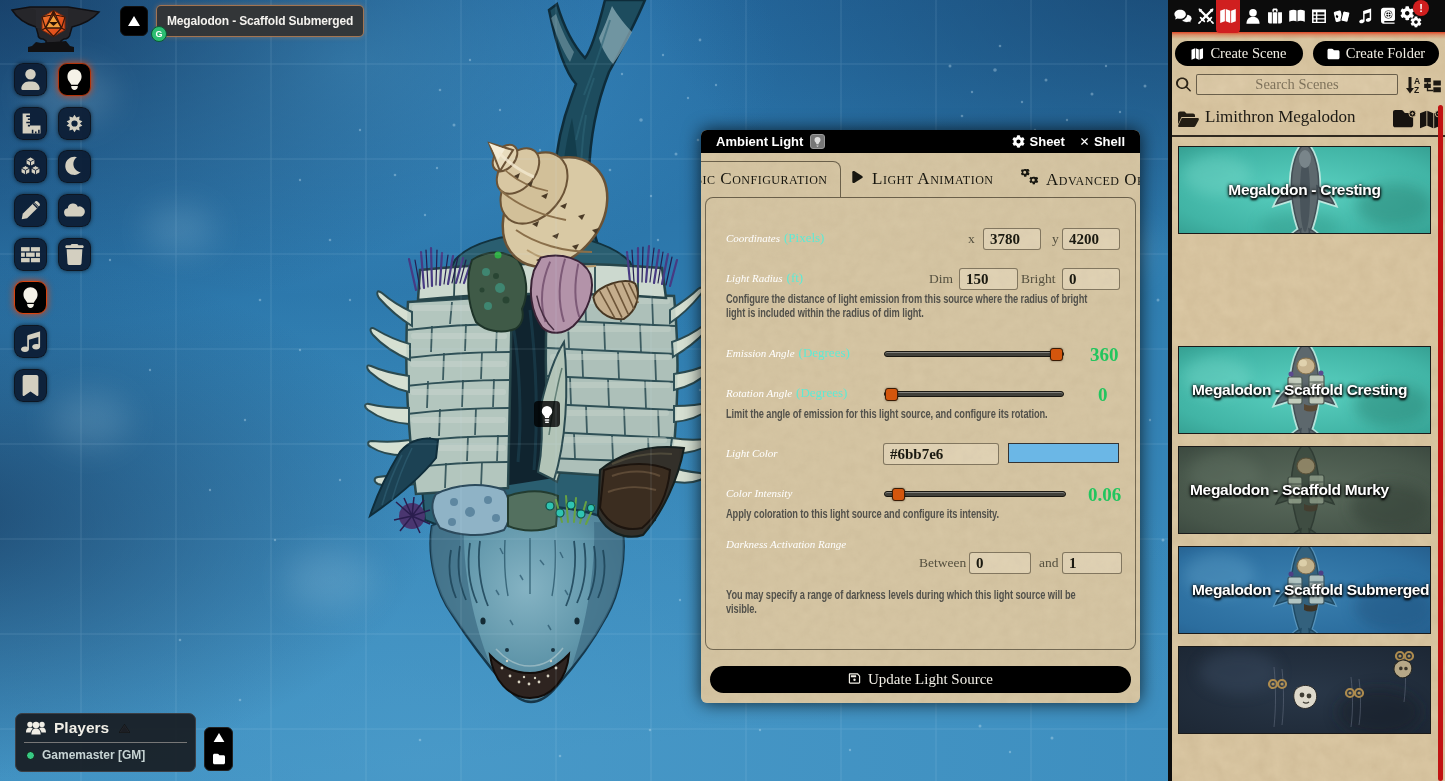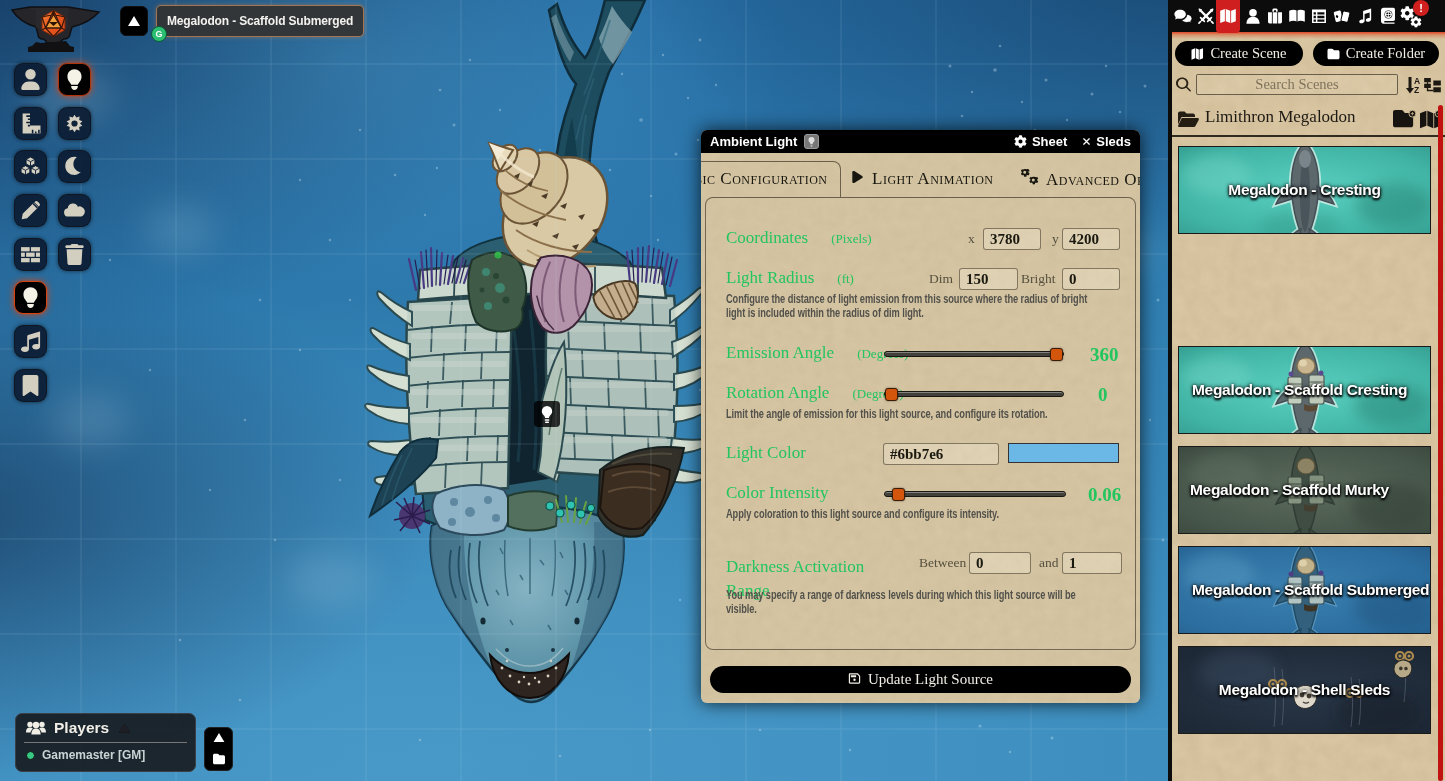--- a/index.html
+++ b/index.html
@@ -37,34 +37,34 @@
   #hotbarbtn { position:absolute; left:204px; top:727px; width:29px; height:44px; background:#000;
       border-radius:6px; border:1px solid #222; display:flex; flex-direction:column; align-items:center; justify-content:space-around; }
 
   
   #dlg { position:absolute; left:701px; top:130px; width:439px; height:573px;
          border-radius:6px; box-shadow:0 0 18px rgba(0,0,0,0.75); overflow:hidden;
          font-family:"Liberation Serif", serif; }
   #dlg .parchbg { position:absolute; inset:0; }
   #dlgtitle { position:absolute; left:0; top:0; width:439px; height:23px; background:#000;
       color:#fff; font-family:"Liberation Sans", sans-serif; font-size:13px; font-weight:bold;
-      display:flex; align-items:center; padding:0 9px; }
+      display:flex; align-items:center; padding:0 15px; }
   #dlgtabs { position:absolute; left:0; top:23px; width:439px; height:44px;
       overflow:hidden; color:#17160f; font-size:17px; white-space:nowrap; }
   .tab { font-variant:small-caps; letter-spacing:0.5px; }
   #tab1 { position:absolute; left:-40px; top:8px; width:180px; height:37px;
       border:1px solid rgba(20,15,5,0.55); border-bottom:none; border-radius:8px 8px 0 0;
       text-align:center; line-height:34px; }
   #tab2 { position:absolute; left:150px; top:16px; }
   #tab3 { position:absolute; left:318px; top:16px; }
   #dlgcontent { position:absolute; left:4px; top:67px; width:431px; height:453px;
       border:1px solid rgba(20,15,5,0.5); border-radius:8px; border-top-color:rgba(20,15,5,0.55); }
   .frow { position:absolute; left:20px; width:393px; color:#191813; }
-  .flabel { font-size:17px; color:#22c55e; }
-  .funits { font-size:13px; color:#22c55e;margin-left:19px; }
+  .flabel { font-size:11px; color:#ffffff;font-style:italic; }
+  .funits { font-size:13px; color:#5eead4; }
   .fhint { font-family:"Liberation Sans", sans-serif; font-size:12.5px; font-weight:bold; color:#52514b; line-height:13.8px; letter-spacing:-0.1px; width:520px !important; transform:scaleX(0.74); transform-origin:0 0; white-space:pre-line; }
   .finput { position:absolute; height:22px; background:rgba(255,248,230,0.25); border:1px solid rgba(80,70,50,0.65);
       border-radius:3px; font-family:"Liberation Serif", serif; font-size:15px; font-weight:bold; color:#1a1910;
       line-height:20px; padding-left:6px; }
   .fsub { position:absolute; font-size:13.5px; color:#55503f; }
   .slider { position:absolute; height:6px; background:#41403a; border:1px solid #191711; border-radius:4px; box-shadow:inset 0 1px 0 rgba(255,255,255,0.35); }
   .shandle { position:absolute; top:-4.5px; width:13px; height:13px; background:#d4560d; border:1px solid #3a1c06; border-radius:3px; box-shadow:0 0 2px rgba(0,0,0,0.5); }
   .sval { position:absolute; font-size:19px; font-weight:bold; color:#22c55e; }
   #updbtn { position:absolute; left:9px; top:536px; width:421px; height:27px; background:#000; border-radius:14px;
       color:#f2efe6; font-size:15px; text-align:center; line-height:26px; }
@@ -641,21 +641,21 @@
         <path d="M7.5 3 a3 3 0 0 1 3 3 c0 1.3-0.7 1.9-1.3 2.5-0.4 0.45-0.55 0.9-0.6 1.4l-2.2 0c-0.05-0.5-0.2-0.95-0.6-1.4C5.2 7.9 4.5 7.3 4.5 6a3 3 0 0 1 3-3Z M6.5 10.7l2 0 0 0.8-2 0Z M6.8 12l1.4 0 0 0.7-1.4 0Z" fill="#ddd"></path>
       </svg>
     <span style="flex:1"></span>
     <svg width="13" height="13" viewBox="0 0 512 512" style="margin-right:5px">
         <path fill="#fff" d="M487 315l-42-24c4-23 4-47 0-70l42-24c5-3 7-9 5-14-11-35-30-67-54-94-4-4-10-5-15-2l-42 24c-18-15-39-27-61-35V28c0-6-4-11-10-12-36-8-73-8-108 0-6 1-10 6-10 12v48c-22 8-43 20-61 35l-42-24c-5-3-11-2-15 2-24 27-43 59-54 94-2 5 0 11 5 14l42 24c-4 23-4 47 0 70l-42 24c-5 3-7 9-5 14 11 35 30 67 54 94 4 4 10 5 15 2l42-24c18 15 39 27 61 35v48c0 6 4 11 10 12 36 8 73 8 108 0 6-1 10-6 10-12v-48c22-8 43-20 61-35l42 24c5 3 11 2 15-2 24-27 43-59 54-94 2-5 0-11-5-14zM256 336c-44 0-80-36-80-80s36-80 80-80 80 36 80 80-36 80-80 80z"></path>
       </svg>
     <span>Sheet</span>
     <svg width="11" height="11" viewBox="0 0 384 512" style="margin:0 4px 0 14px">
         <path fill="#fff" d="M342 151L230 256l112 105c12 12 12 31 0 43s-31 12-43 0L192 300 85 404c-12 12-31 12-43 0s-12-31 0-43l112-105L42 151c-12-12-12-31 0-43s31-12 43 0l107 104L299 108c12-12 31-12 43 0s12 31 0 43z"></path>
       </svg>
-    <span>Sleds</span>
+    <span>Shell</span>
   </div>
   <div id="dlgtabs">
     <div id="tab1" class="tab">Basic Configuration</div>
     <div id="tab2" class="tab"><svg width="13" height="14" viewBox="0 0 384 512" style="margin-right:8px">
           <path fill="#17160f" d="M73 39c-15-9-33-9-47-1S2 62 2 79V433c0 17 9 33 24 41s32 8 47-1L361 297c14-9 23-24 23-41s-9-32-23-41L73 39z"></path>
         </svg>Light Animation</div>
     <div id="tab3" class="tab"><svg width="20" height="16" viewBox="0 0 640 512" style="margin-right:7px">
           <path fill="#17160f" d="M308 98l-25-14c2-13 2-27 0-40l25-14c3-2 4-5 3-8-6-21-17-39-31-55-2-2-6-3-9-1l-25 14c-10-9-22-16-35-20V-68zM183 0c-21 0-41 8-56 21l-25-14c-3-2-7-1-9 1-14 16-25 34-31 55-1 3 0 6 3 8l25 14c-2 13-2 27 0 40l-25 14c-3 2-4 5-3 8 6 21 17 39 31 55 2 2 6 3 9 1l25-14c10 9 22 16 35 20v28c0 3 2 6 6 7 21 5 42 5 63 0 4-1 6-4 6-7v-28c13-4 25-11 35-20l25 14c3 2 7 1 9-1 14-16 25-34 31-55 1-3 0-6-3-8l-25-14c2-13 2-27 0-40l25-14c3-2 4-5 3-8-6-21-17-39-31-55-2-2-6-3-9-1l-25 14c-15-13-35-21-56-21zm0 152a48 48 0 1 1 0-96 48 48 0 1 1 0 96z"></path>
           <path fill="#17160f" d="M457 246c-21 0-41 8-56 21l-25-14c-3-2-7-1-9 1-14 16-25 34-31 55-1 3 0 6 3 8l25 14c-2 13-2 27 0 40l-25 14c-3 2-4 5-3 8 6 21 17 39 31 55 2 2 6 3 9 1l25-14c10 9 22 16 35 20v28c0 3 2 6 6 7 21 5 42 5 63 0 4-1 6-4 6-7v-28c13-4 25-11 35-20l25 14c3 2 7 1 9-1 14-16 25-34 31-55 1-3 0-6-3-8l-25-14c2-13 2-27 0-40l25-14c3-2 4-5 3-8-6-21-17-39-31-55-2-2-6-3-9-1l-25 14c-15-13-35-21-56-21zm0 152a48 48 0 1 1 0-96 48 48 0 1 1 0 96z"></path>
         </svg>Advanced Options</div>
@@ -698,21 +698,21 @@
       <span style="position:absolute; left:282px; top:0px; width:111px; height:20px; background:#6bb7e6; border:1px solid #333;"></span>
     </div>
     <div class="frow" style="top:285px">
       <span class="flabel">Color Intensity</span>
       <span class="slider" style="left:158px; top:8px; width:182px">
           <span class="shandle" style="left:7px"></span>
         </span>
       <span class="sval" style="left:362px; top:1px">0.06</span>
     </div>
     <div class="frow fhint" style="top:310px">Apply coloration to this light source and configure its intensity.</div>
-    <div class="frow" style="top:357px; width:170px; line-height:24px;">
+    <div class="frow" style="top:333px; width:170px; line-height:24px;">
       <span class="flabel">Darkness Activation Range</span>
     </div>
     <div class="frow" style="top:354px">
       <span class="fsub" style="left:193px; top:3px">Between</span>
       <span class="finput" style="left:243px; top:0px; width:62px">0</span>
       <span class="fsub" style="left:313px; top:3px">and</span>
       <span class="finput" style="left:336px; top:0px; width:60px">1</span>
     </div>
     <div class="frow fhint" style="top:391px">You may specify a range of darkness levels during which this light source will be
 visible.</div>
@@ -936,16 +936,16 @@
               <circle cx="180" cy="46" r="1.6"></circle>
           <circle cx="221" cy="9" r="1.6"></circle>
               <circle cx="230" cy="9" r="1.6"></circle>
         </g>
         <g transform="translate(224,22) rotate(-10)">
               <path d="M-7,-6 C-2,-10 4,-10 8,-5 C10,-1 9,4 5,7 C0,10 -5,9 -8,4 C-10,0 -9,-3 -7,-6 Z" fill="#b7a887" stroke="#23231f" stroke-width="1"></path>
               <circle cx="-2" cy="-1" r="1.8" fill="#3a3529"></circle>
               <circle cx="3" cy="0" r="1.8" fill="#3a3529"></circle>
             </g>
       </g>
-        </svg><div class="nm">Megalodon - Shell Sleds</div></div>
+        </svg></div>
   </div>
 </div>
 <div id="sscroll"></div>
 
 </body></html>

